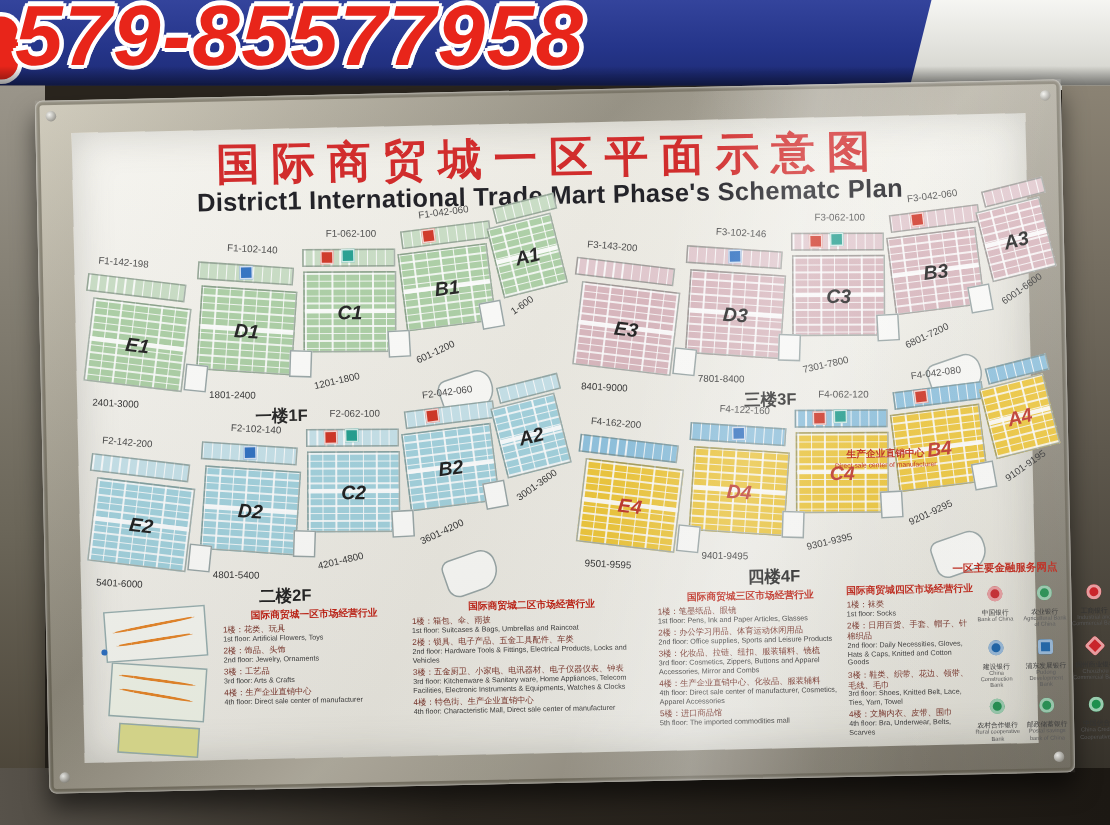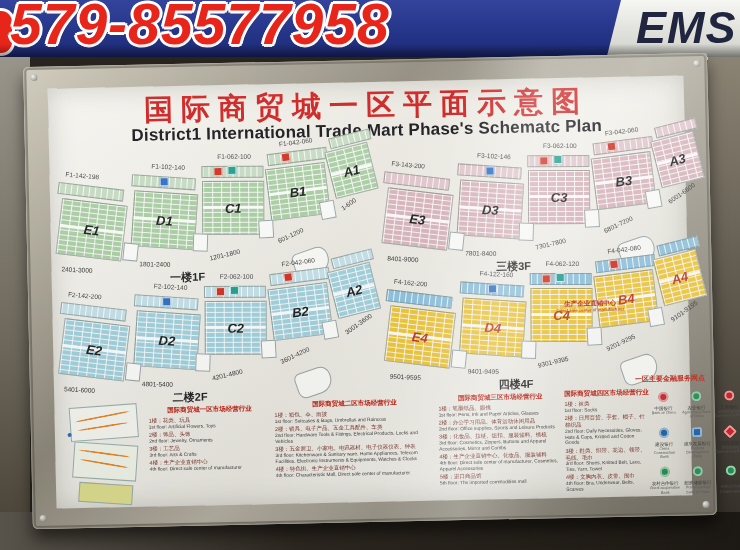--- a/index.html
+++ b/index.html
@@ -141,21 +141,20 @@
      linear-gradient(255deg, rgba(255,255,255,.13) 0%, rgba(255,255,255,0) 30%),
      linear-gradient(180deg, rgba(255,255,255,.08), rgba(0,0,0,.06) 92%);}
 </style>
 </head>
 <body>
 
 <div class="banner">
   <span class="phone-sliver"></span>
   <p class="phone">579-85577958</p>
   <div class="ems-band"></div>
-  <p class="ems">EMS</p>
   <div class="banner-shade"></div>
 </div>
 
 <div class="wall-left"></div>
 <div class="wall-right"></div>
 <div class="ground"></div>
 
 <div class="sign-wrap">
   <div class="frame-bg"></div>
   <span class="screw tl"></span>

